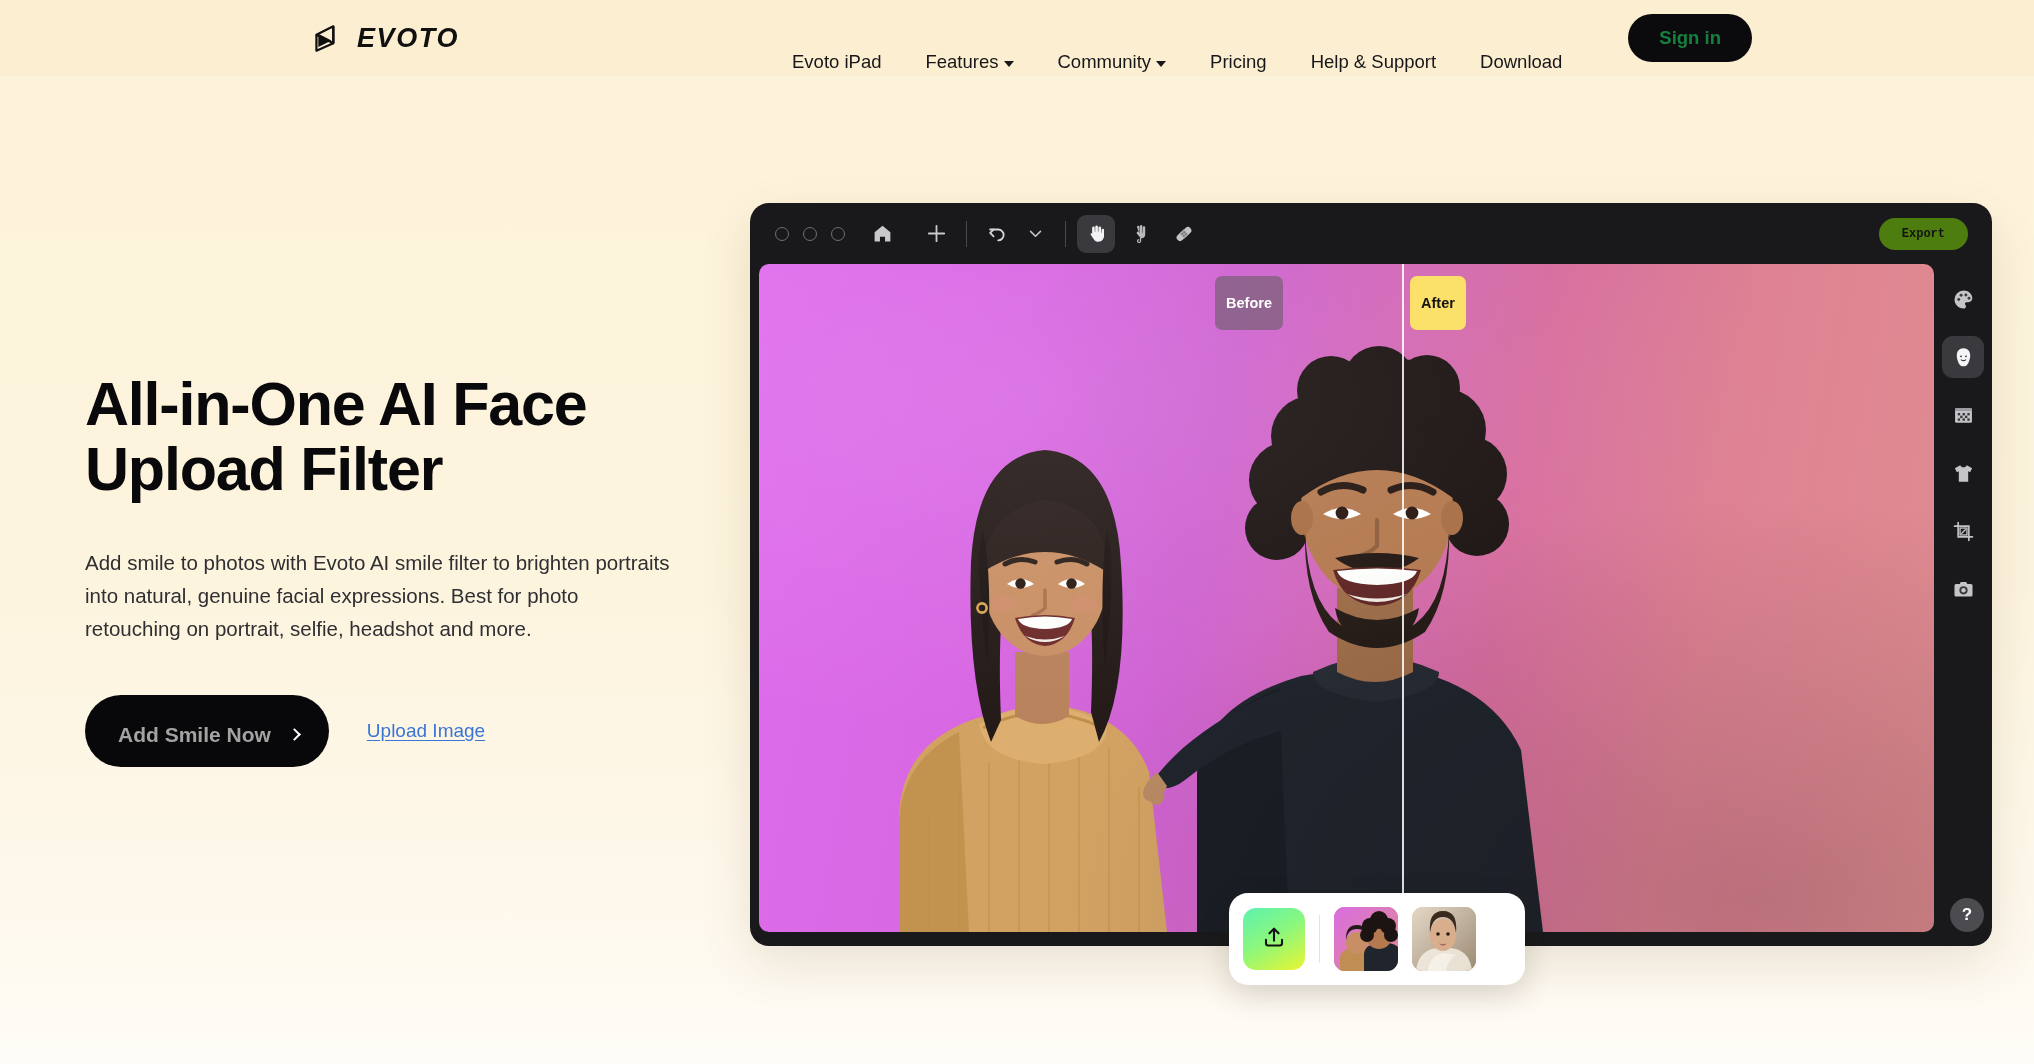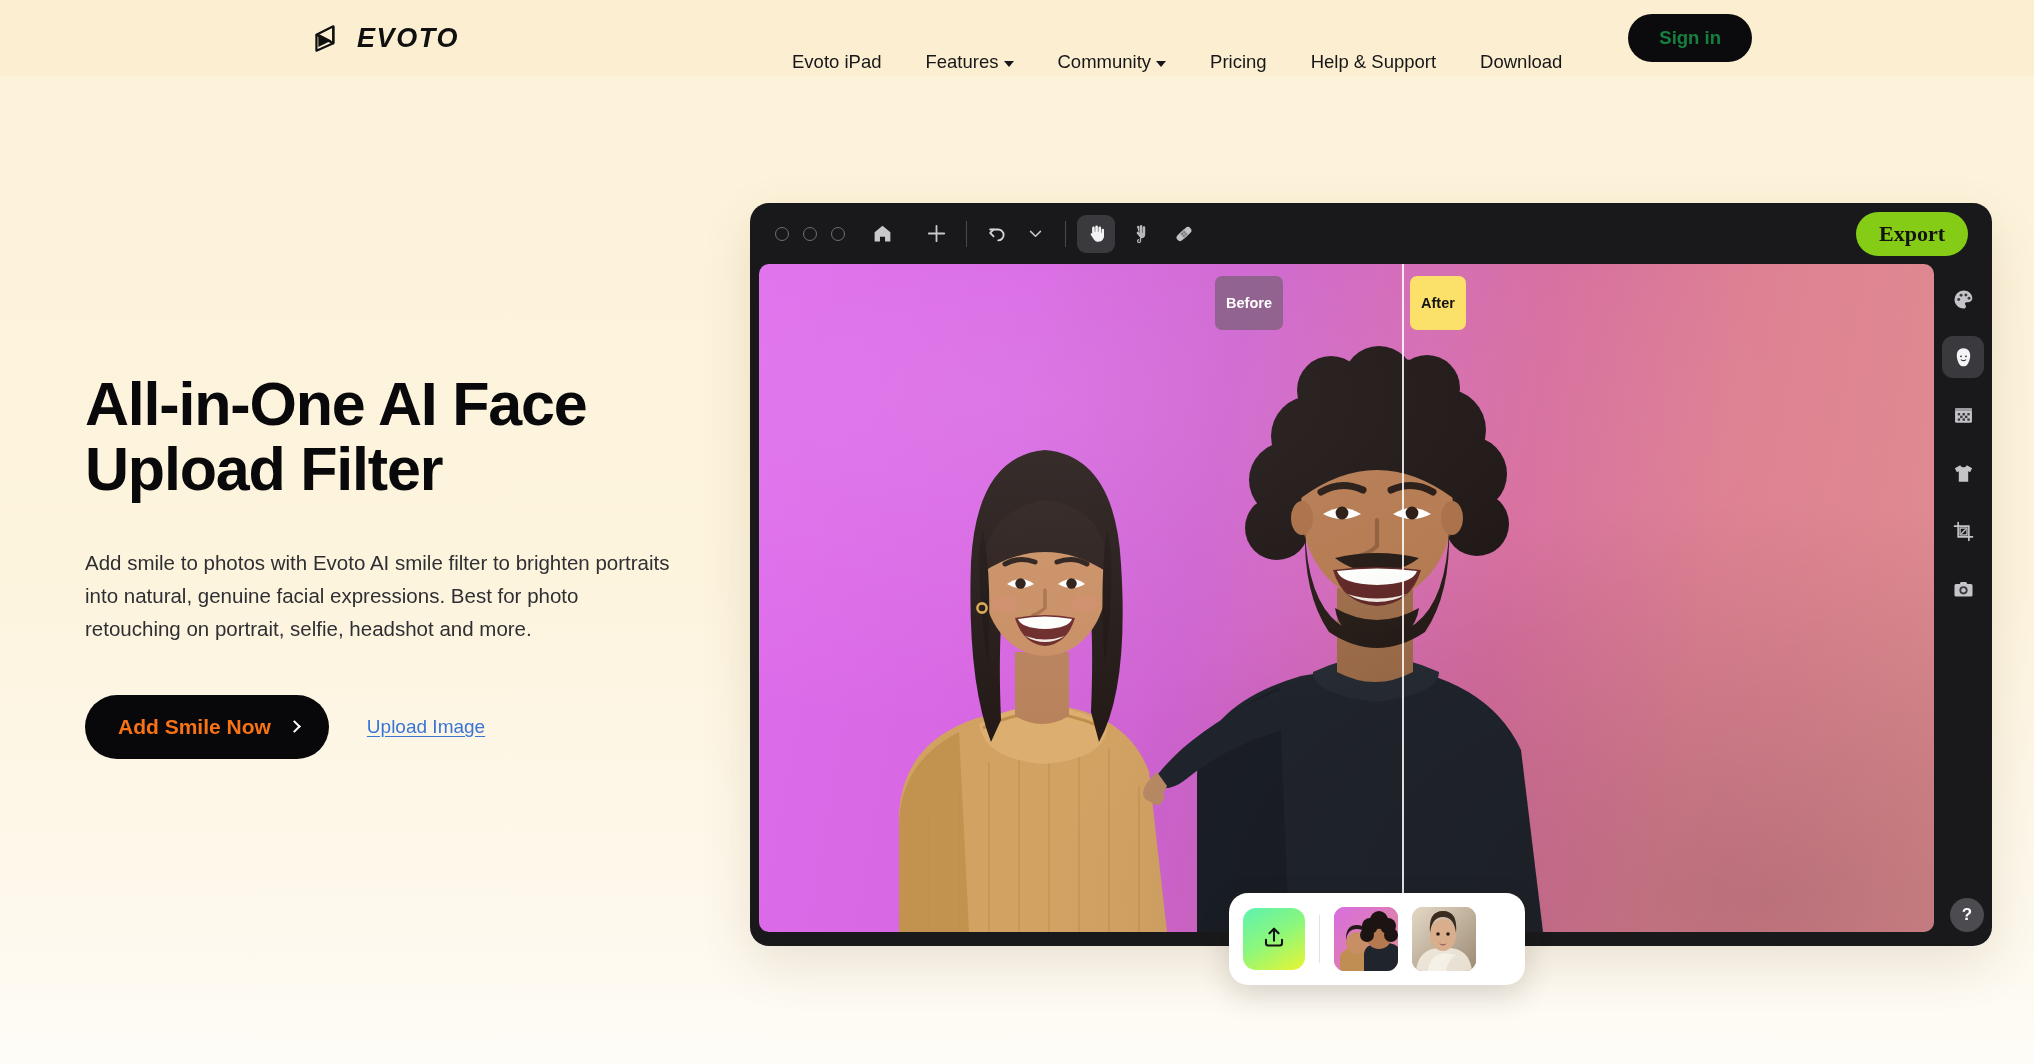--- a/index.html
+++ b/index.html
@@ -77,24 +77,24 @@
   .hero-sub {
     margin-top: 43px;
     font-size: 20.5px; line-height: 1.62;
     color: #2f2f33; width: 590px;
   }
   .hero-actions {
     margin-top: 50px;
     display: flex; align-items: center; gap: 38px;
   }
   .cta-primary {
-    background: #08080a; color: #f97316;
+    background: #08080a; color: #a3a3a3;
     border: none; border-radius: 999px;
     font-size: 21px; font-weight: 700;
-    padding: 20px 30px 20px 33px;
+    padding: 28px 30px 20px 33px;
     display: flex; align-items: center; gap: 19px;
     cursor: pointer; font-family: inherit;
   }
   .cta-chevron {
     width: 9px; height: 9px;
     border-top: 2.4px solid #fff;
     border-right: 2.4px solid #fff;
     transform: rotate(45deg);
     display: inline-block;
     margin-bottom: 1px;
@@ -134,25 +134,25 @@
   }
   .tool-btn.active { background: #3a3a3e; }
   .tool-btn svg { display: block; }
   .tb-sep {
     width: 1px; height: 26px; background: #49494e;
     margin: 0 11px;
   }
   .export-btn {
     position: absolute; right: 24px; top: 50%;
     transform: translateY(-50%);
-    background: #84cc16; color: #131313;
+    background: #4d7c0f; color: #131313;
     border: none; border-radius: 999px;
-    font-size: 22px; font-weight: 700;
+    font-size: 12px; font-weight: 700;
     padding: 9px 23px; cursor: pointer;
-    font-family: Liberation Serif, serif;
+    font-family: Liberation Mono, monospace;
   }
 
   
   .canvas {
     position: absolute;
     left: 9px; top: 61px;
     width: 1175px; height: 668px;
     border-radius: 10px;
     overflow: hidden;
     background: linear-gradient(100deg, #DF6DEC 0%, #D867E3 22%, #CE63D0 38%, #D76E9E 62%, #DE8293 78%, #DF8C90 100%);

